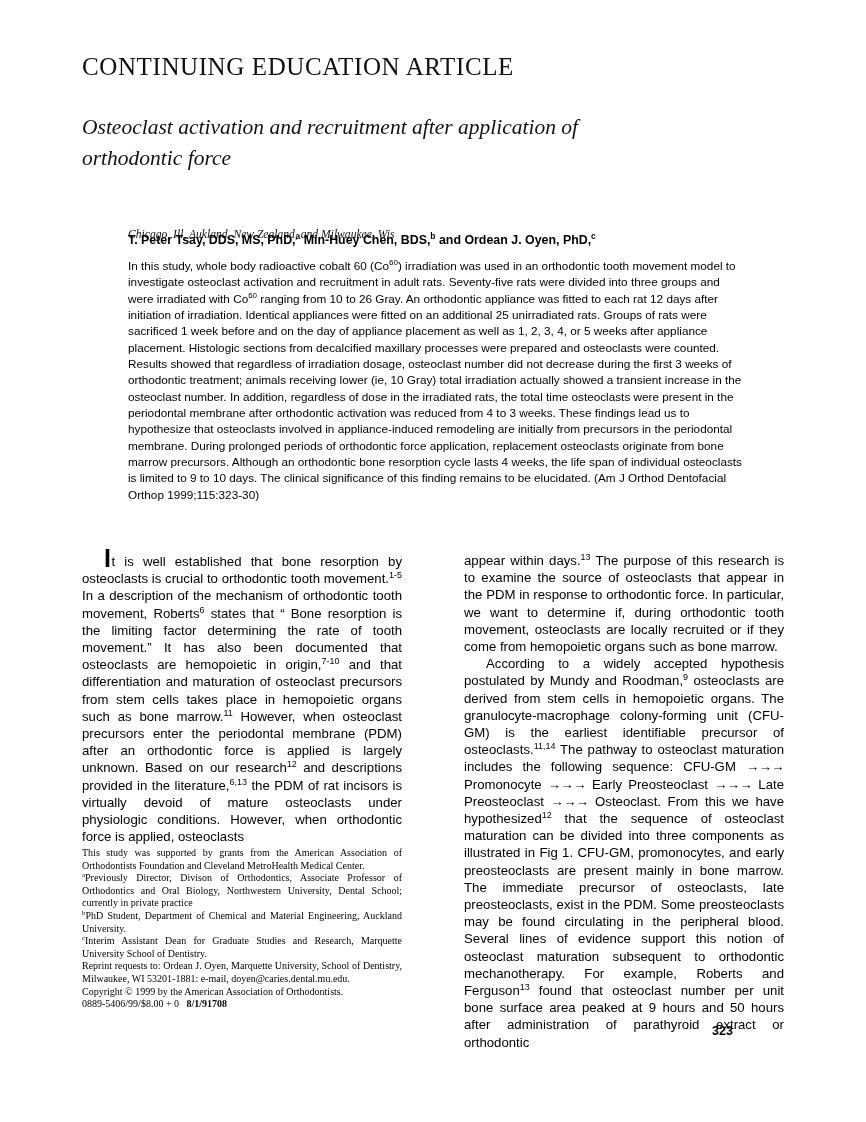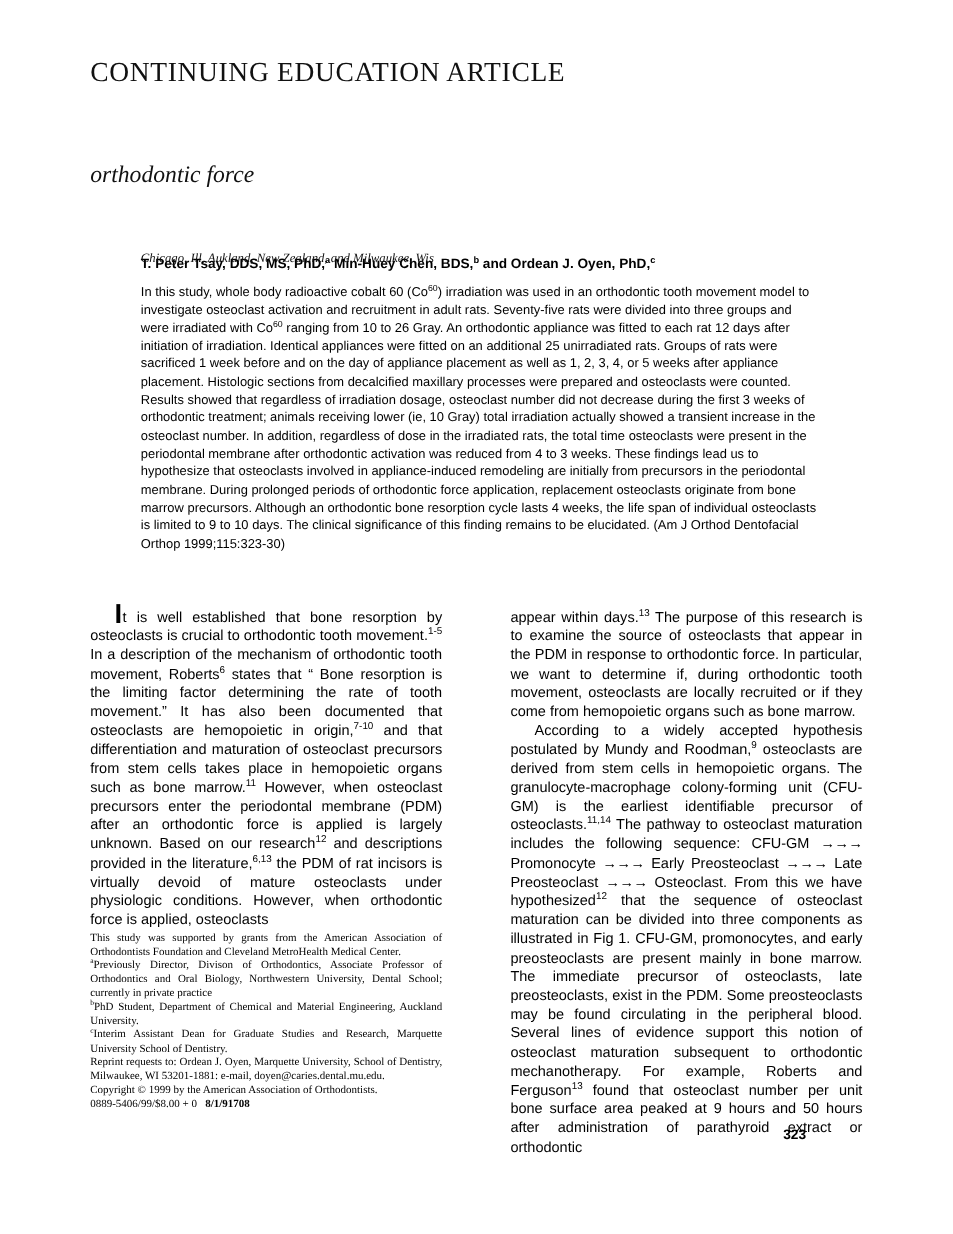--- a/index.html
+++ b/index.html
@@ -146,21 +146,21 @@
   }
 </style>
 </head>
 <body>
 
 <div class="page">
 
   <div class="section-head">CONTINUING EDUCATION ARTICLE</div>
 
   <div class="article-title">
-    <br>
+    <span>Osteoclast activation and recruitment after application of</span><br>
     <span>orthodontic force</span>
   </div>
 
   <div class="authors">
     <span>T. Peter Tsay, DDS, MS, PhD,</span><sup>a</sup><span> Min-Huey Chen, BDS,</span><sup>b</sup><span> and Ordean J. Oyen, PhD,</span><sup>c</sup>
   </div>
 
   <div class="affil-line">Chicago, Ill, Aukland, New Zealand, and Milwaukee, Wis</div>
 
   <div class="abstract">

